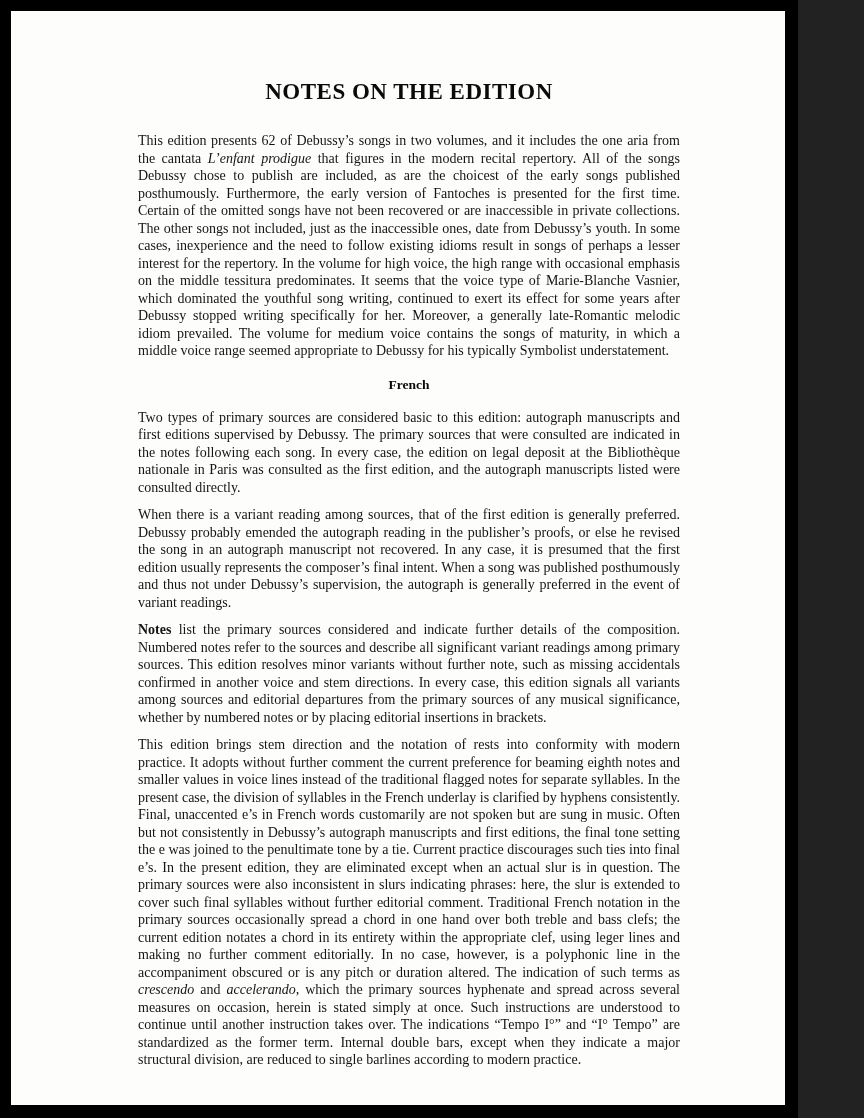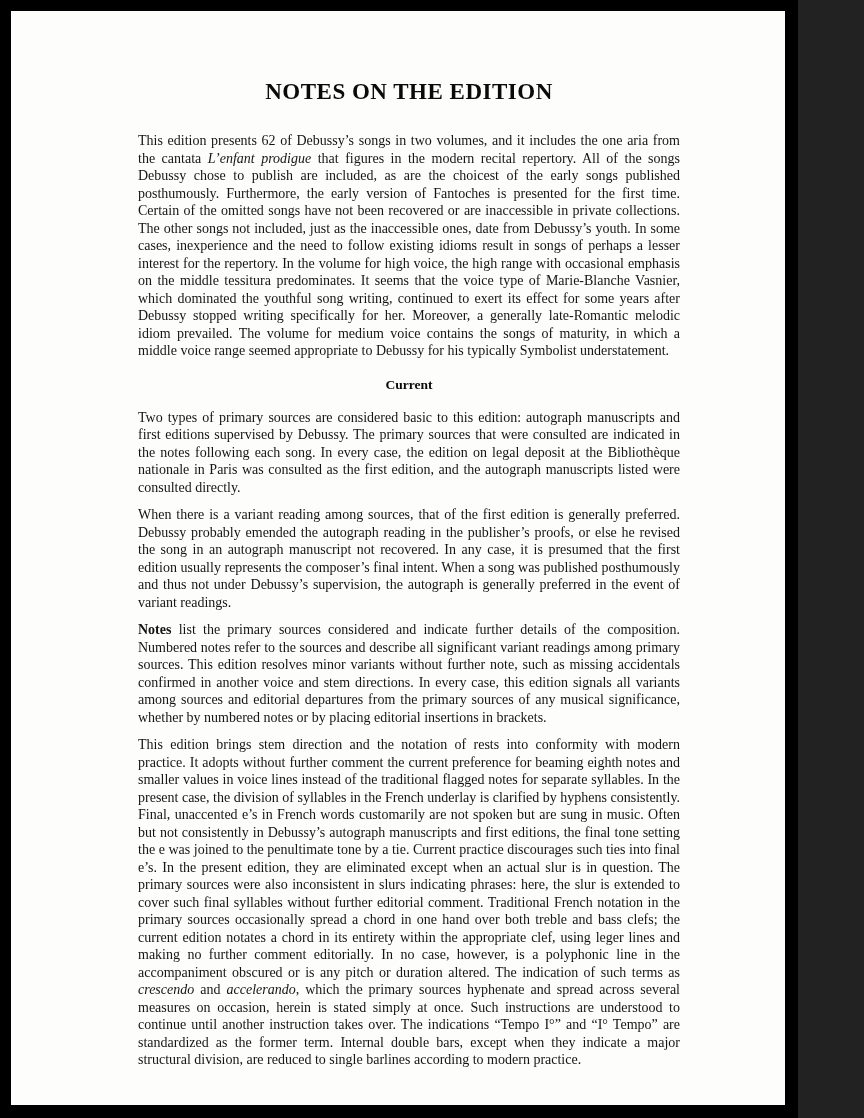--- a/index.html
+++ b/index.html
@@ -61,21 +61,21 @@
 <body>
 
 <div id="screenshot">
   <div class="page">
     <div class="content">
 
       <h1 class="doc-title">NOTES ON THE EDITION</h1>
 
       <p class="body-para"><span>This edition presents 62 of Debussy’s songs in two volumes, and it includes the one aria from the cantata </span><em>L’enfant prodigue</em><span> that figures in the modern recital repertory.  All of the songs Debussy chose to publish are included, as are the choicest of the early songs published posthumously.  Furthermore, the early version of Fantoches is presented for the first time.  Certain of the omitted songs have not been recovered or are inaccessible in private collections.  The other songs not included, just as the inaccessible ones, date from Debussy’s youth.  In some cases, inexperience and the need to follow existing idioms result in songs of perhaps a lesser interest for the repertory.  In the volume for high voice, the high range with occasional emphasis on the middle tessitura predominates.  It seems that the voice type of Marie-Blanche Vasnier, which dominated the youthful song writing, continued to exert its effect for some years after Debussy stopped writing specifically for her.  Moreover, a generally late-Romantic melodic idiom prevailed.  The volume for medium voice contains the songs of maturity, in which a middle voice range seemed appropriate to Debussy for his typically Symbolist understatement.</span></p>
 
-      <h2 class="section-heading">Current</h2>
+      <h2 class="section-heading">French</h2>
 
       <p class="body-para">Two types of primary sources are considered basic to this edition: autograph manuscripts and first editions supervised by Debussy.  The primary sources that were consulted are indicated in the notes following each song.  In every case, the edition on legal deposit at the Bibliothèque nationale in Paris was consulted as the first edition, and the autograph manuscripts listed were consulted directly.</p>
 
 
       <p class="body-para">When there is a variant reading among sources, that of the first edition is generally preferred.  Debussy probably emended the autograph reading in the publisher’s proofs, or else he revised the song in an autograph manuscript not recovered.  In any case, it is presumed that the first edition usually represents the composer’s final intent.  When a song was published posthumously and thus not under Debussy’s supervision, the autograph is generally preferred in the event of variant readings.</p>
 
       <p class="body-para"><b>Notes</b><span> list the primary sources considered and indicate further details of the composition.  Numbered notes refer to the sources and describe all significant variant readings among primary sources.  This edition resolves minor variants without further note, such as missing accidentals confirmed in another voice and stem directions.  In every case, this edition signals all variants among sources and editorial departures from the primary sources of any musical significance, whether by numbered notes or by placing editorial insertions in brackets.</span></p>
 
       <p class="body-para"><span>This edition brings stem direction and the notation of rests into conformity with modern practice.  It adopts without further comment the current preference for beaming eighth notes and smaller values in voice lines instead of the traditional flagged notes for separate syllables.  In the present case, the division of syllables in the French underlay is clarified by hyphens consistently.  Final, unaccented e’s in French words customarily are not spoken but are sung in music.  Often but not consistently in Debussy’s autograph manuscripts and first editions, the final tone setting the e was joined to the penultimate tone by a tie.  Current practice discourages such ties into final e’s.  In the present edition, they are eliminated except when an actual slur is in question.  The primary sources were also inconsistent in slurs indicating phrases:  here, the slur is extended to cover such final syllables without further editorial comment.  Traditional French notation in the primary sources occasionally spread a chord in one hand over both treble and bass clefs; the current edition notates a chord in its entirety within the appropriate clef, using leger lines and making no further comment editorially.  In no case, however, is a polyphonic line in the accompaniment obscured or is any pitch or duration altered.  The indication of such terms as </span><em>crescendo</em><span> and </span><em>accelerando</em><span>, which the primary sources hyphenate and spread across several measures on occasion, herein is stated simply at once.  Such instructions are understood to continue until another instruction takes over.  The indications “Tempo I°” and “I° Tempo” are standardized as the former term.  Internal double bars, except when they indicate a major structural division, are reduced to single barlines according to modern practice.</span></p>
 

